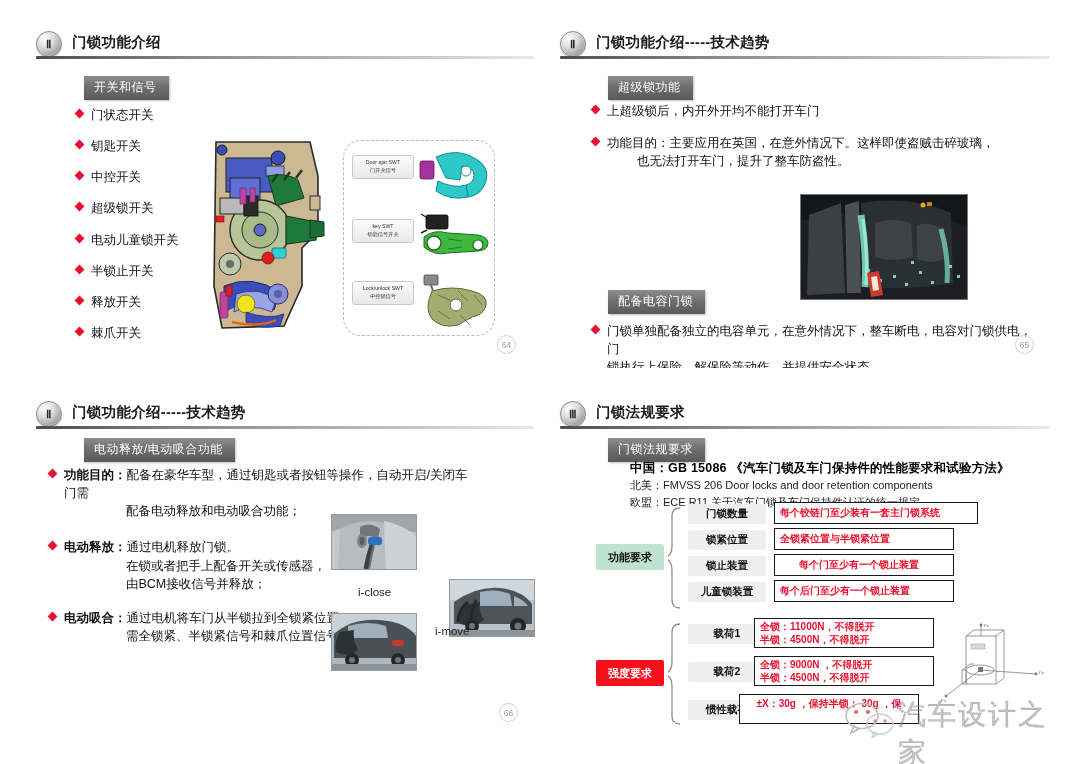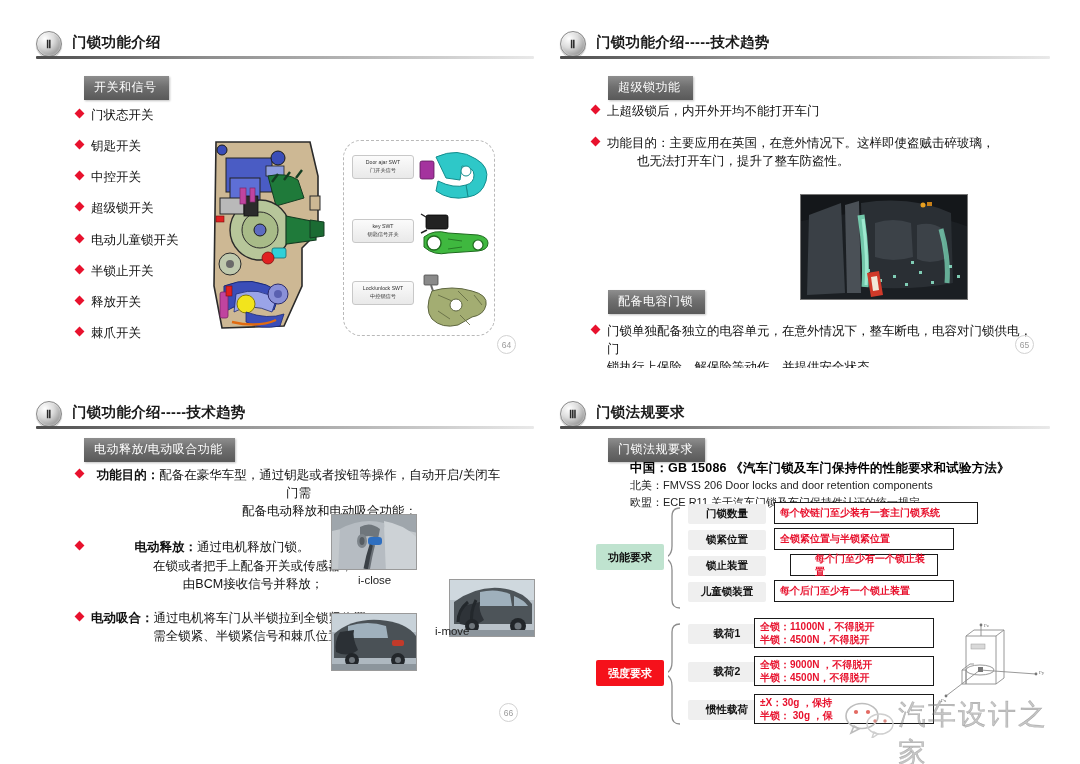--- a/index.html
+++ b/index.html
@@ -353,21 +353,21 @@
     <div class="hdr">
       <div class="badge">Ⅱ</div>
       <div class="hdr-title">门锁功能介绍-----技术趋势</div>
       <div class="hdr-rule"></div>
     </div>
 
     <div class="tag-wrap" style="left:8px;top:40px;">
       <span class="tag">电动释放/电动吸合功能</span>
     </div>
 
-    <div class="blist" style="left:48px;top:68px;width:430px;text-align:center;">
+    <div class="blist" style="left:21px;top:68px;width:430px;">
       <div class="bitem">
         <i class="dia"></i>
         <span class="btext">
           <b>功能目的：</b><span>配备在豪华车型，通过钥匙或者按钮等操作，自动开启/关闭车门需</span><br>
           <span style="display:inline-block;padding-left:62px;">配备电动释放和电动吸合功能；</span>
         </span>
       </div>
       <div class="bitem" style="margin-top:18px;">
         <i class="dia"></i>
         <span class="btext">
@@ -392,21 +392,21 @@
         <path d="M8 14 Q30 2 52 8 L54 56 L6 56 Z" fill="#b6bcc2"></path>
         <path d="M52 6 Q74 10 86 24 L86 56 L54 56 Z" fill="#cdd2d6"></path>
         <path d="M28 12 q10 -6 20 2 l-2 10 q-10 -6 -18 0 z" fill="#6f767c"></path>
         <ellipse cx="30" cy="26" rx="5" ry="7" fill="#7e858b"></ellipse>
         <ellipse cx="30" cy="26" rx="2.5" ry="4" fill="#565c62"></ellipse>
         <rect x="36" y="22" width="14" height="8" rx="3" fill="#2f6fc0"></rect>
         <path d="M40 30 q-4 12 -6 24" stroke="#3a4046" stroke-width="5" fill="none"></path>
         <path d="M42 30 q-3 12 -5 24" stroke="#6a7076" stroke-width="2" fill="none"></path>
       </svg>
     </div>
-    <div class="cap" style="left:330px;top:176px;">i-close</div>
+    <div class="cap" style="left:330px;top:188px;">i-close</div>
 
     <div class="photo" style="left:421px;top:181px;width:86px;height:58px;border:1px solid #9a9a9a;">
       <svg width="86" height="58" viewBox="0 0 86 58">
         <rect width="86" height="58" fill="#b9c2c9"></rect>
         <rect width="86" height="20" fill="#cfd8de"></rect>
         <path d="M4 22 Q26 6 50 8 Q72 10 82 24 L82 44 L4 44 Z" fill="#4d5459"></path>
         <path d="M30 12 Q46 8 60 14 L62 26 L30 26 Z" fill="#9fb0bc"></path>
         <path d="M64 16 q10 4 14 10 l-14 0 z" fill="#9fb0bc"></path>
         <path d="M12 26 q-6 10 -2 18 q14 4 24 -4 q-6 -10 -4 -18 z" fill="#2e3338"></path>
         <path d="M18 22 q-10 8 -10 20" stroke="#23282c" stroke-width="3" fill="none"></path>
@@ -467,21 +467,21 @@
       <div class="req-name" style="left:136px;top:28px;">锁紧位置</div>
       <div class="req-name" style="left:136px;top:54px;">锁止装置</div>
       <div class="req-name" style="left:136px;top:80px;">儿童锁装置</div>
 
       <div class="req-val" style="left:222px;top:0px;width:204px;height:22px;">
           <span>每个铰链门至少装有一套主门锁系统</span>
         </div>
       <div class="req-val" style="left:222px;top:26px;width:180px;height:22px;">
           <span>全锁紧位置与半锁紧位置</span>
         </div>
-      <div class="req-val" style="left:238px;top:52px;width:148px;height:22px;padding-left:24px;">
+      <div class="req-val" style="left:222px;top:52px;width:180px;height:22px;padding-left:24px;">
           <span>每个门至少有一个锁止装置</span>
         </div>
       <div class="req-val" style="left:222px;top:78px;width:180px;height:22px;">
           <span>每个后门至少有一个锁止装置</span>
         </div>
     </div>
 
     <div class="req-grp" style="left:0;top:220px;width:500px;height:110px;">
       <div class="req-key key-str" style="left:44px;top:42px;">强度要求</div>
       <div class="brace" style="left:116px;top:4px;">
@@ -494,21 +494,21 @@
       <div class="req-name" style="left:136px;top:82px;">惯性载荷</div>
 
       <div class="req-val" style="left:202px;top:0px;width:180px;height:30px;flex-direction:column;align-items:flex-start;justify-content:center;">
         <span>全锁：11000N，不得脱开</span>
         <span>半锁：4500N，不得脱开</span>
       </div>
       <div class="req-val" style="left:202px;top:38px;width:180px;height:30px;flex-direction:column;align-items:flex-start;justify-content:center;">
         <span>全锁：9000N ，不得脱开</span>
         <span>半锁：4500N，不得脱开</span>
       </div>
-      <div class="req-val" style="left:202px;top:76px;width:180px;height:30px;flex-direction:column;align-items:flex-start;justify-content:center;">
+      <div class="req-val" style="left:187px;top:76px;width:180px;height:30px;flex-direction:row;align-items:flex-start;justify-content:center;">
         <span>±X：30g ，保持</span>
         <span>半锁： 30g ，保</span>
       </div>
     </div>
 
     <div class="pgnum" style="right:18px;bottom:16px;opacity:0;"></div>
   </div>
 
   <div class="axis-fig">
     <svg width="108" height="82" viewBox="0 0 108 82">

